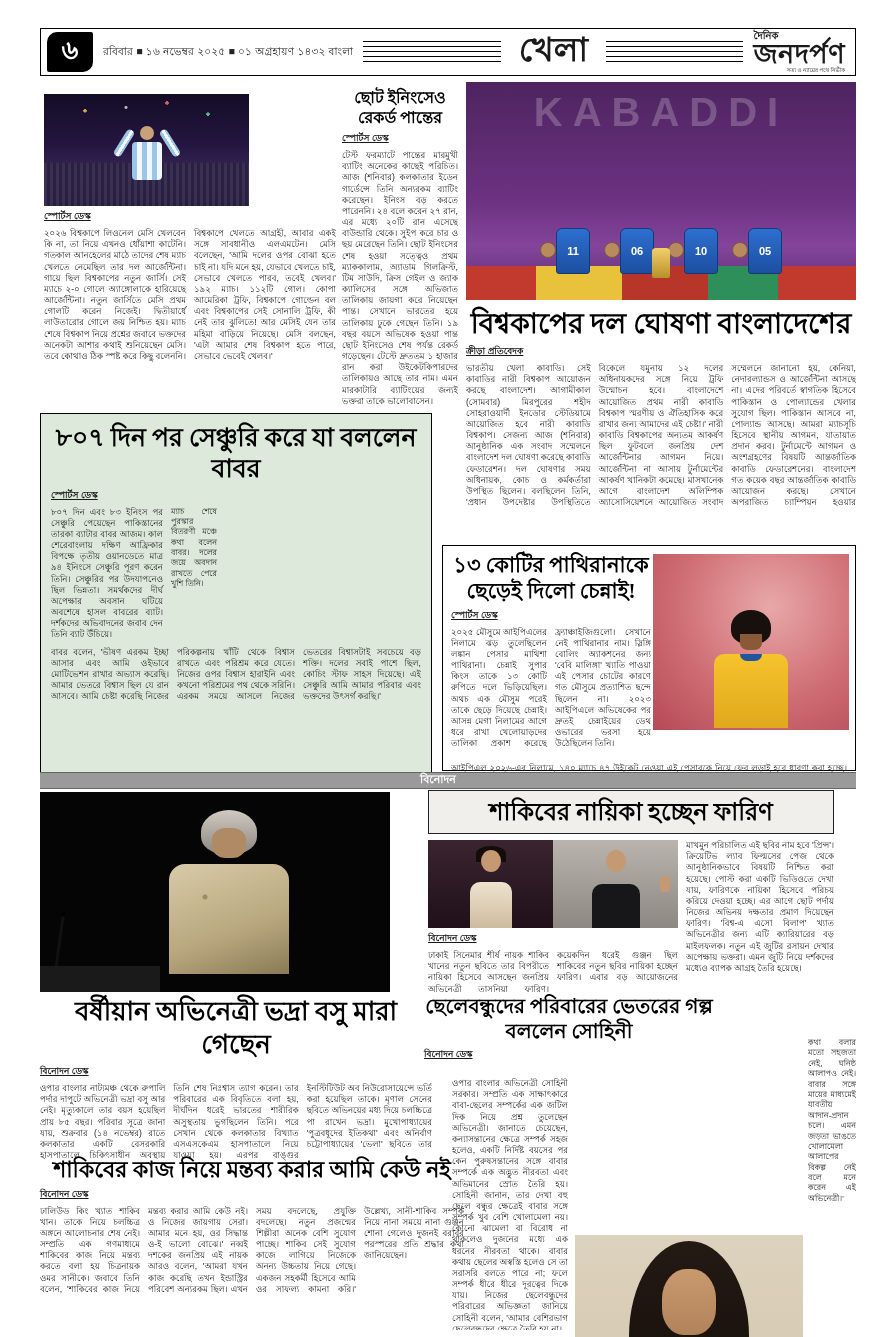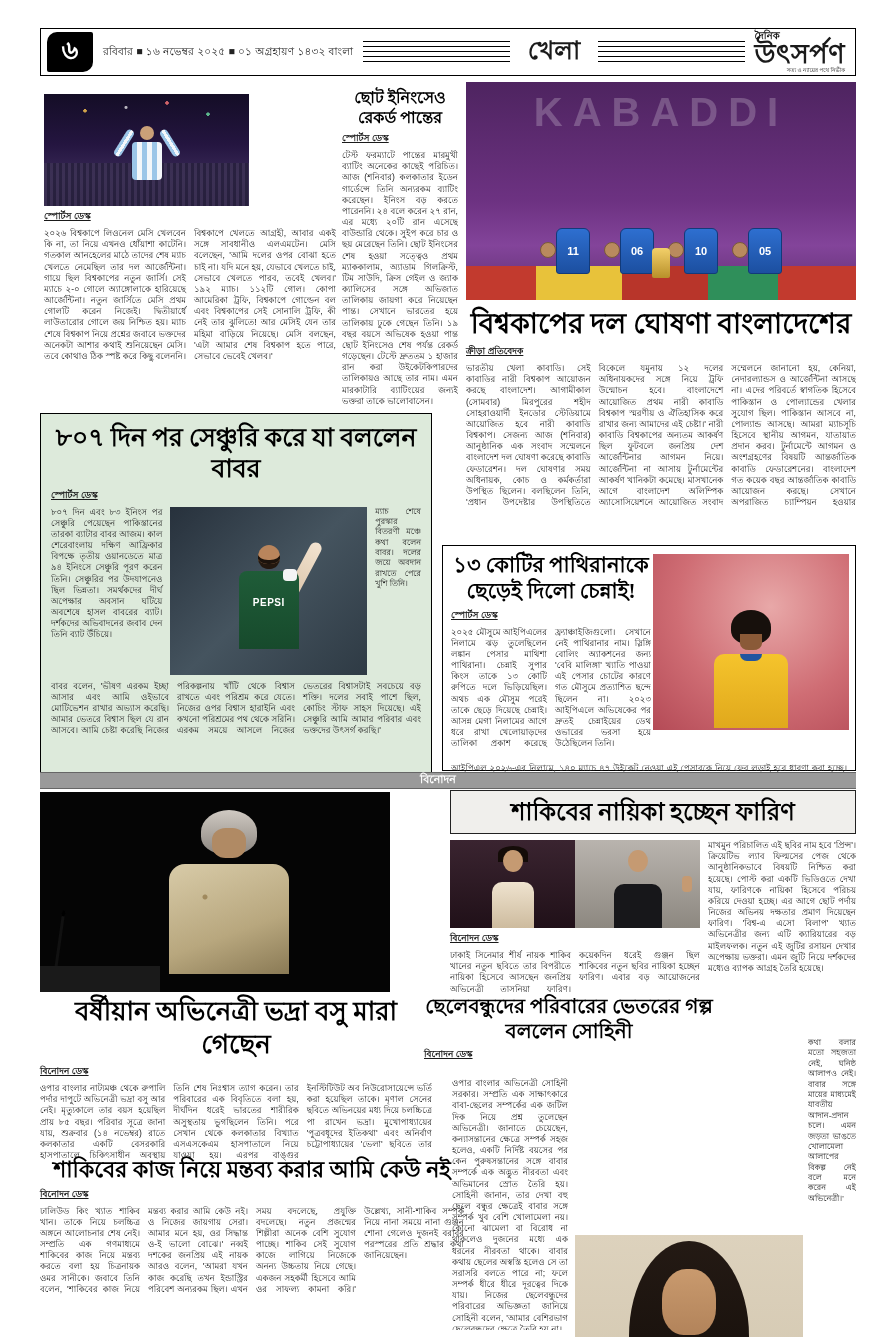--- a/index.html
+++ b/index.html
@@ -10,21 +10,21 @@
 
   
   .masthead { left:40px; top:28px; width:816px; height:48px; border:1.5px solid #000;
               display:flex; align-items:center; gap:10px; padding:0 6px; background:#fff; }
   .page-num-tile { width:46px; height:40px; background:#000; color:#fff; border-radius:10px 2px 10px 2px;
                    display:flex; align-items:center; justify-content:center;
                    font-size:26px; font-weight:bold; font-family:"Liberation Serif", serif; }
   .date-line { font-size:10.5px; color:#222; white-space:nowrap; letter-spacing:.2px; }
   .rule-stack { flex:1; height:22px; min-width:60px;
                 background:repeating-linear-gradient(180deg,#000 0 1.5px,transparent 1.5px 5px); }
-  .section-title { font-size:25px; font-weight:bold; font-family:"Liberation Serif", serif; padding:12px 8px; }
+  .section-title { font-size:33px; font-weight:bold; font-family:"Liberation Serif", serif; padding:12px 8px; }
   .logo-block { text-align:left; line-height:1; padding-right:4px; }
   .logo-small { font-size:10px; font-weight:bold; }
   .logo-big { font-size:27px; font-weight:bold; font-family:"Liberation Serif", serif; letter-spacing:.5px; }
   .logo-tag { font-size:5.5px; text-align:right; color:#111; }
 
   
   .headline { font-family:"Liberation Serif", serif; font-weight:bold; color:#000;
               text-align:center; line-height:1.25; }
   .byline { font-size:9px; font-weight:bold; text-decoration:underline; margin:3px 0 4px; }
   .body-text { font-size:8.6px; line-height:1.3; text-align:justify; color:#222; }
@@ -109,21 +109,21 @@
     background:linear-gradient(180deg,#cfc9c2,#8d8781); margin:0 auto; }
   .bh-face { width:34px; height:30px; border-radius:40%; background:#b08a64; margin:-26px auto 0; }
   .bh-sari { width:120px; height:110px; margin:6px auto 0; border-radius:16px 16px 0 0;
     background:
      radial-gradient(circle at 30% 30%, rgba(120,90,40,.5) 0 2px, transparent 3px),
      linear-gradient(160deg,#d8cba8 0%,#b8a77e 60%,#8a7a55 100%); }
   .bh-mic { position:absolute; bottom:18px; left:18px; width:3px; height:64px; background:#111;
     border-top:6px solid #000; transform:rotate(8deg); }
   .bh-podium { position:absolute; bottom:0; left:0; width:120px; height:26px; background:#1a1a1a; }
 
-  .farin-box { left:442px; top:790px; width:414px; height:202px;padding-left:8px; }
+  .farin-box { left:420px; top:790px; width:414px; height:202px;padding-left:8px; }
   .farin-headline-box { border:1.5px solid #222; background:#f0efec; padding:6px 4px; }
   .farin-photo { width:250px; height:88px; display:flex; }
   .farin-left { flex:1; background:linear-gradient(180deg,#3a2430,#201018); position:relative; }
   .farin-right { flex:1; background:linear-gradient(180deg,#b9b4ae,#8d8880); position:relative; }
   .fp-head { position:absolute; top:10px; left:50%; transform:translateX(-50%);
     width:20px; height:22px; border-radius:50%; background:#c59a72; }
   .fp-hairL { position:absolute; top:6px; left:50%; transform:translateX(-50%); width:30px; height:16px;
     border-radius:50% 50% 0 0; background:#140c08; }
   .fp-bodyL { position:absolute; bottom:0; left:50%; transform:translateX(-50%); width:42px; height:46px;
     border-radius:10px 10px 0 0; background:linear-gradient(180deg,#efe3cf,#cdbb9e); }
@@ -144,21 +144,21 @@
 <body>
 
 <div class="abs masthead">
   <div class="page-num-tile">৬</div>
   <div class="date-line">রবিবার ■ ১৬ নভেম্বর ২০২৫ ■ ০১ অগ্রহায়ণ ১৪৩২ বাংলা</div>
   <div class="rule-stack"></div>
   <div class="section-title">খেলা</div>
   <div class="rule-stack"></div>
   <div class="logo-block">
     <div class="logo-small">দৈনিক</div>
-    <div class="logo-big">উৎসর্পণ</div>
+    <div class="logo-big">জনদর্পণ</div>
     <div class="logo-tag">সত্য ও ন্যায়ের পথে নির্ভীক</div>
   </div>
 </div>
 
 <div class="abs" style="left:44px; top:86px; width:292px;">
   <div style="display:flex; gap:6px; margin-top:8px;">
     <div class="photo messi-photo">
       <div class="crowd"></div>
       <div class="messi-fig">
         <div class="messi-arm arm-l"></div>
@@ -205,30 +205,20 @@
   <div class="headline" style="font-size:28px; margin-top:6px;">বিশ্বকাপের দল ঘোষণা বাংলাদেশের</div>
   <div class="byline">ক্রীড়া প্রতিবেদক</div>
   <div class="body-text cols3" style="height:152px; overflow:hidden;">ভারতীয় খেলা কাবাডি। সেই কাবাডির নারী বিশ্বকাপ আয়োজন করছে বাংলাদেশ। আগামীকাল (সোমবার) মিরপুরের শহীদ সোহরাওয়ার্দী ইনডোর স্টেডিয়ামে আয়োজিত হবে নারী কাবাডি বিশ্বকাপ। সেজন্য আজ (শনিবার) আনুষ্ঠানিক এক সংবাদ সম্মেলনে বাংলাদেশ দল ঘোষণা করেছে কাবাডি ফেডারেশন। দল ঘোষণার সময় অধিনায়ক, কোচ ও কর্মকর্তারা উপস্থিত ছিলেন। বলছিলেন তিনি, 'প্রধান উপদেষ্টার উপস্থিতিতে বিকেলে যমুনায় ১২ দলের অধিনায়কদের সঙ্গে নিয়ে ট্রফি উন্মোচন হবে। বাংলাদেশে আয়োজিত প্রথম নারী কাবাডি বিশ্বকাপ স্মরণীয় ও ঐতিহাসিক করে রাখার জন্য আমাদের এই চেষ্টা।' নারী কাবাডি বিশ্বকাপের অন্যতম আকর্ষণ ছিল ফুটবলে জনপ্রিয় দেশ আর্জেন্টিনার আগমন নিয়ে। আর্জেন্টিনা না আসায় টুর্নামেন্টের আকর্ষণ খানিকটা কমেছে। মাসখানেক আগে বাংলাদেশ অলিম্পিক অ্যাসোসিয়েশনে আয়োজিত সংবাদ সম্মেলনে জানানো হয়, কেনিয়া, নেদারল্যান্ডস ও আর্জেন্টিনা আসছে না। এদের পরিবর্তে স্বাগতিক হিসেবে পাকিস্তান ও পোল্যান্ডের খেলার সুযোগ ছিল। পাকিস্তান আসবে না, পোল্যান্ড আসছে। আমরা ম্যাচসূচি হিসেবে স্থানীয় আগমন, যাতায়াত প্রদান করব। টুর্নামেন্টে আগমন ও অংশগ্রহণের বিষয়টি আন্তর্জাতিক কাবাডি ফেডারেশনের। বাংলাদেশ গত কয়েক বছর আন্তর্জাতিক কাবাডি আয়োজন করছে। সেখানে অপরাজিত চ্যাম্পিয়ন হওয়ার রেকর্ডও রয়েছে। এরপরও কয়েক প্রতিপক্ষ আসরে নিজেদের প্রমাণ করতে চায় লাল-সবুজের মেয়েরা।</div>
 </div>
 
 <div class="abs babar-box">
   <div class="headline" style="font-size:25px;">৮০৭ দিন পর সেঞ্চুরি করে যা বললেন বাবর</div>
   <div class="byline">স্পোর্টস ডেস্ক</div>
   <div style="display:flex; gap:8px;">
     <div class="body-text" style="width:112px;">৮০৭ দিন এবং ৮৩ ইনিংস পর সেঞ্চুরি পেয়েছেন পাকিস্তানের তারকা ব্যাটার বাবর আজম। কাল শেরেবাংলায় দক্ষিণ আফ্রিকার বিপক্ষে তৃতীয় ওয়ানডেতে মাত্র ৯৪ ইনিংসে সেঞ্চুরি পূরণ করেন তিনি। সেঞ্চুরির পর উদযাপনেও ছিল ভিন্নতা। সমর্থকদের দীর্ঘ অপেক্ষার অবসান ঘটিয়ে অবশেষে হাসল বাবরের ব্যাট। দর্শকদের অভিবাদনের জবাব দেন তিনি ব্যাট উঁচিয়ে।</div>
-    <div class="photo babar-photo">
-      <div class="babar-fig">
-        <div class="babar-bat"></div>
-        <div class="babar-head"></div>
-        <div class="babar-torso">
-          <div class="babar-sponsor">PEPSI</div>
-          <div class="babar-glove"></div>
-        </div>
-      </div>
-    </div>
     <div class="body-text" style="width:46px; font-size:8px;">ম্যাচ শেষে পুরস্কার বিতরণী মঞ্চে কথা বলেন বাবর। দলের জয়ে অবদান রাখতে পেরে খুশি তিনি।</div>
   </div>
   <div class="body-text cols3" style="height:106px; overflow:hidden; margin-top:6px;">বাবর বলেন, 'ভীষণ এরকম ইচ্ছা আসার এবং আমি ওইভাবে মোটিভেশন রাখার অভ্যাস করেছি। আমার ভেতরে বিশ্বাস ছিল যে রান আসবে। আমি চেষ্টা করেছি নিজের পরিকল্পনায় খাঁটি থেকে বিশ্বাস রাখতে এবং পরিশ্রম করে যেতে। নিজের ওপর বিশ্বাস হারাইনি এবং কখনো পরিশ্রমের পথ থেকে সরিনি। এরকম সময়ে আসলে নিজের ভেতরের বিশ্বাসটাই সবচেয়ে বড় শক্তি। দলের সবাই পাশে ছিল, কোচিং স্টাফ সাহস দিয়েছে। এই সেঞ্চুরি আমি আমার পরিবার এবং ভক্তদের উৎসর্গ করছি।'</div>
 </div>
 
 <div class="abs pathi-box">
   <div class="photo pathi-photo">
     <div class="pathi-fig">
       <div class="pathi-hair"></div>
         <div class="pathi-face"></div>

